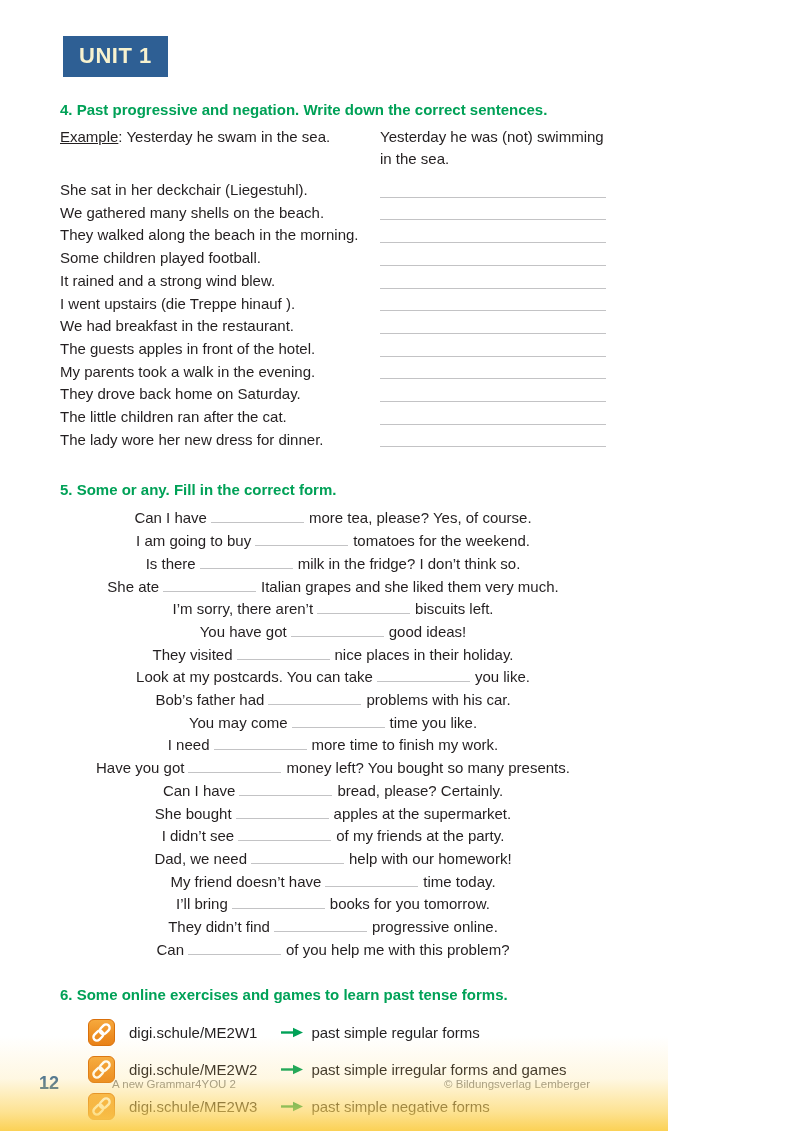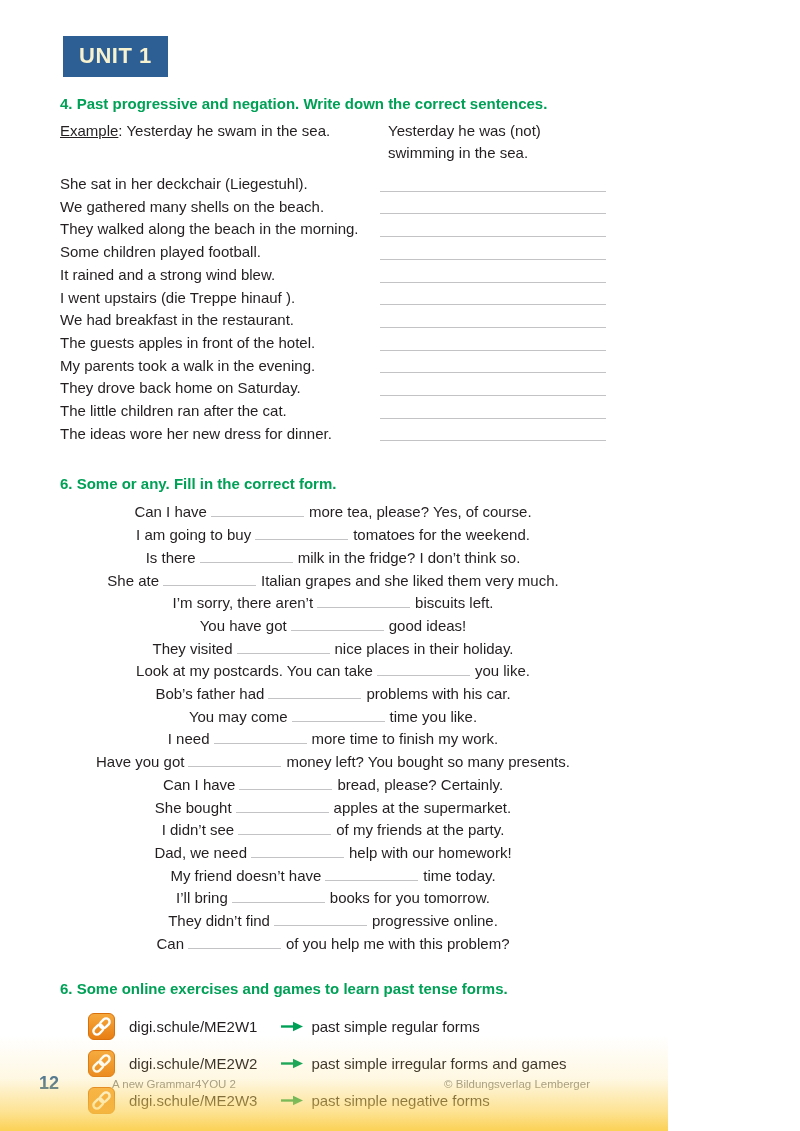--- a/index.html
+++ b/index.html
@@ -23,27 +23,27 @@
     background:var(--blue,#2e5f94);
     color:var(--cream,#f7f2cf);
     font-size:22px;font-weight:bold;letter-spacing:0.5px;
     padding:7px 16px 8px 16px;
   }
   .heading{
     color:var(--green,#00a157);
     font-size:15px;font-weight:bold;
     line-height:18px;
   }
-  .h4{margin-top:18px;}
+  .h4{margin-top:24px;}
   .h5{margin-top:30px;}
   .h6{margin-top:24px;}
   .example-row,.s4row{
     display:grid;grid-template-columns:320px 1fr;column-gap:0;
   }
-  .example-row{margin-top:7px;line-height:22px;font-size:15px;gap:8px;}
+  .example-row{margin-top:7px;line-height:22px;font-size:15px;}
   .u{text-decoration:underline;}
   .s4rows{margin-top:9px;}
   .s4row{line-height:22.7px;font-size:15px;}
   .s4row .line-blank{
     align-self:end;
     border-bottom:1.5px solid var(--gray,#c3c3c5);
     transform:translateY(-4px);
     height:0;
   }
   .s5rows{margin-top:8px;text-align:center;}
@@ -132,26 +132,26 @@
         </div>
         <div class="s4row">
           <span class="sent">They drove back home on Saturday.</span>
           <span class="line-blank"></span>
         </div>
         <div class="s4row">
           <span class="sent">The little children ran after the cat.</span>
           <span class="line-blank"></span>
         </div>
         <div class="s4row">
-          <span class="sent">The ideas wore her new dress for dinner.</span>
+          <span class="sent">The lady wore her new dress for dinner.</span>
           <span class="line-blank"></span>
         </div>
       </div>
 
-    <div class="heading h5">6. Some or any. Fill in the correct form.</div>
+    <div class="heading h5">5. Some or any. Fill in the correct form.</div>
 
     <div class="s5rows">
         <div class="s5row"><span>Can I have</span><span class="inline-blank"></span><span>more tea, please? Yes, of course.</span></div>
         <div class="s5row"><span>I am going to buy</span><span class="inline-blank"></span><span>tomatoes for the weekend.</span></div>
         <div class="s5row"><span>Is there</span><span class="inline-blank"></span><span>milk in the fridge? I don’t think so.</span></div>
         <div class="s5row"><span>She ate</span><span class="inline-blank"></span><span>Italian grapes and she liked them very much.</span></div>
         <div class="s5row"><span>I’m sorry, there aren’t</span><span class="inline-blank"></span><span>biscuits left.</span></div>
         <div class="s5row"><span>You have got</span><span class="inline-blank"></span><span>good ideas!</span></div>
         <div class="s5row"><span>They visited</span><span class="inline-blank"></span><span>nice places in their holiday.</span></div>
         <div class="s5row"><span>Look at my postcards. You can take</span><span class="inline-blank"></span><span>you like.</span></div>

